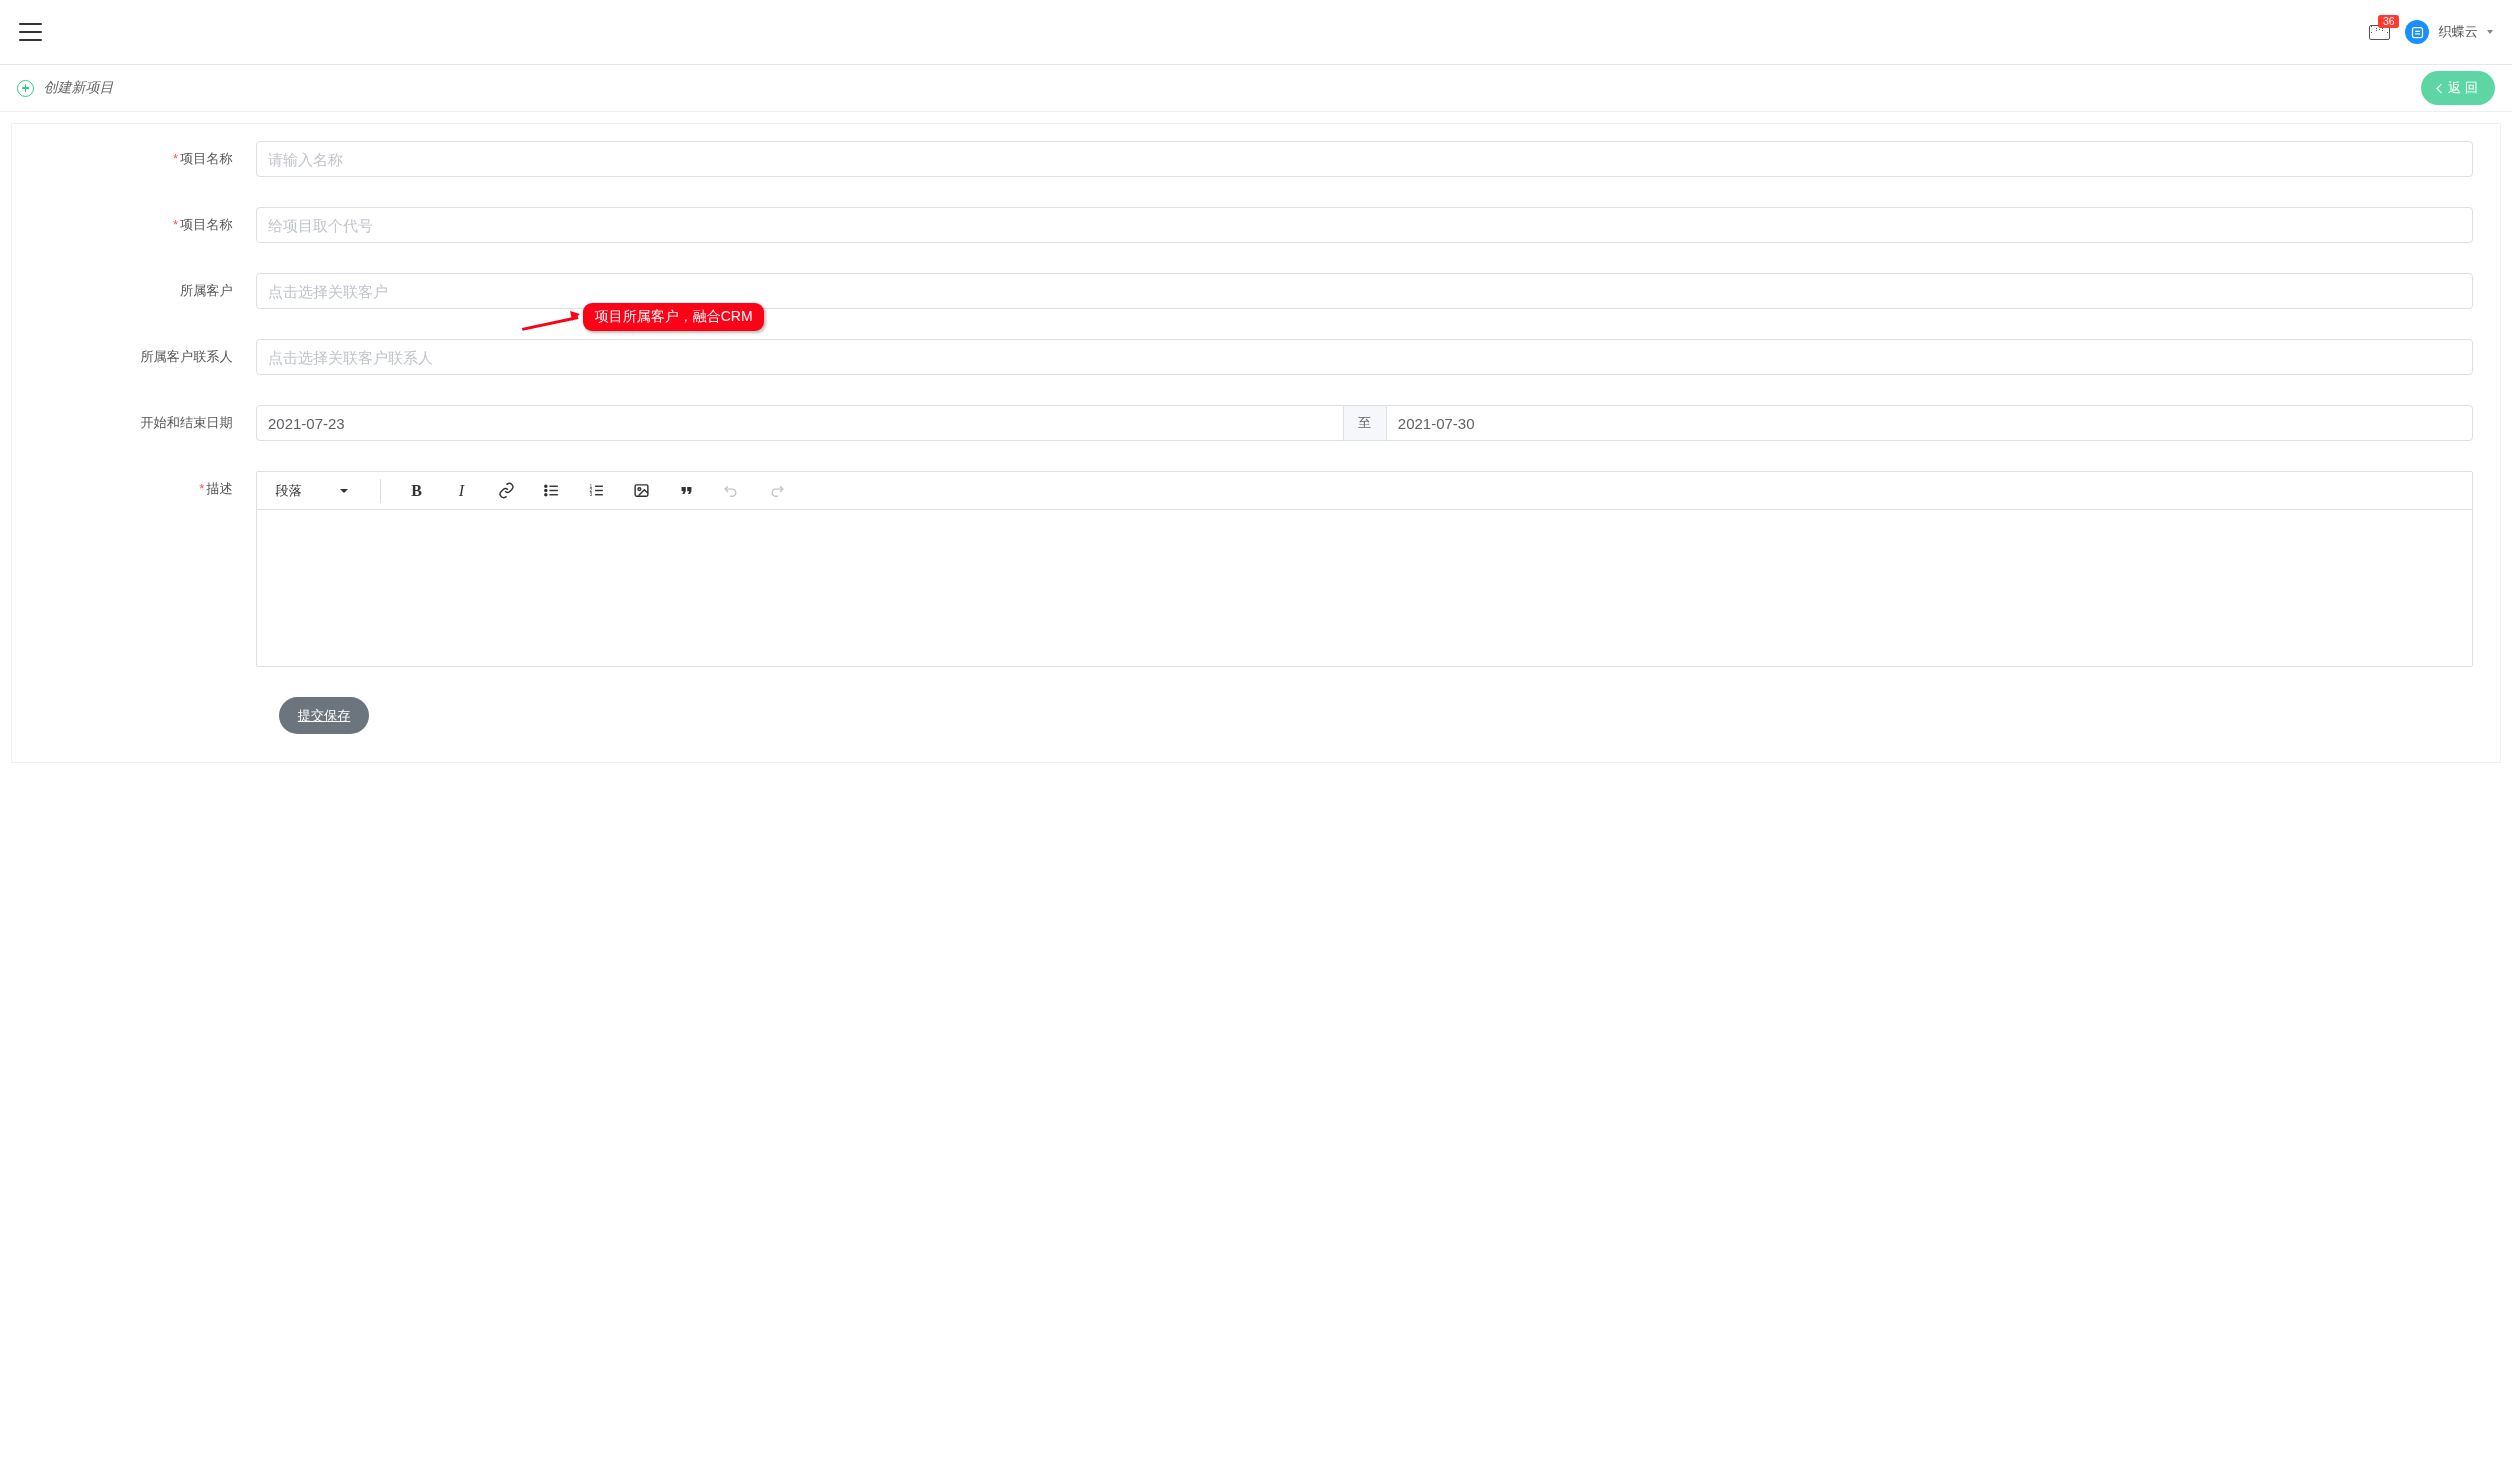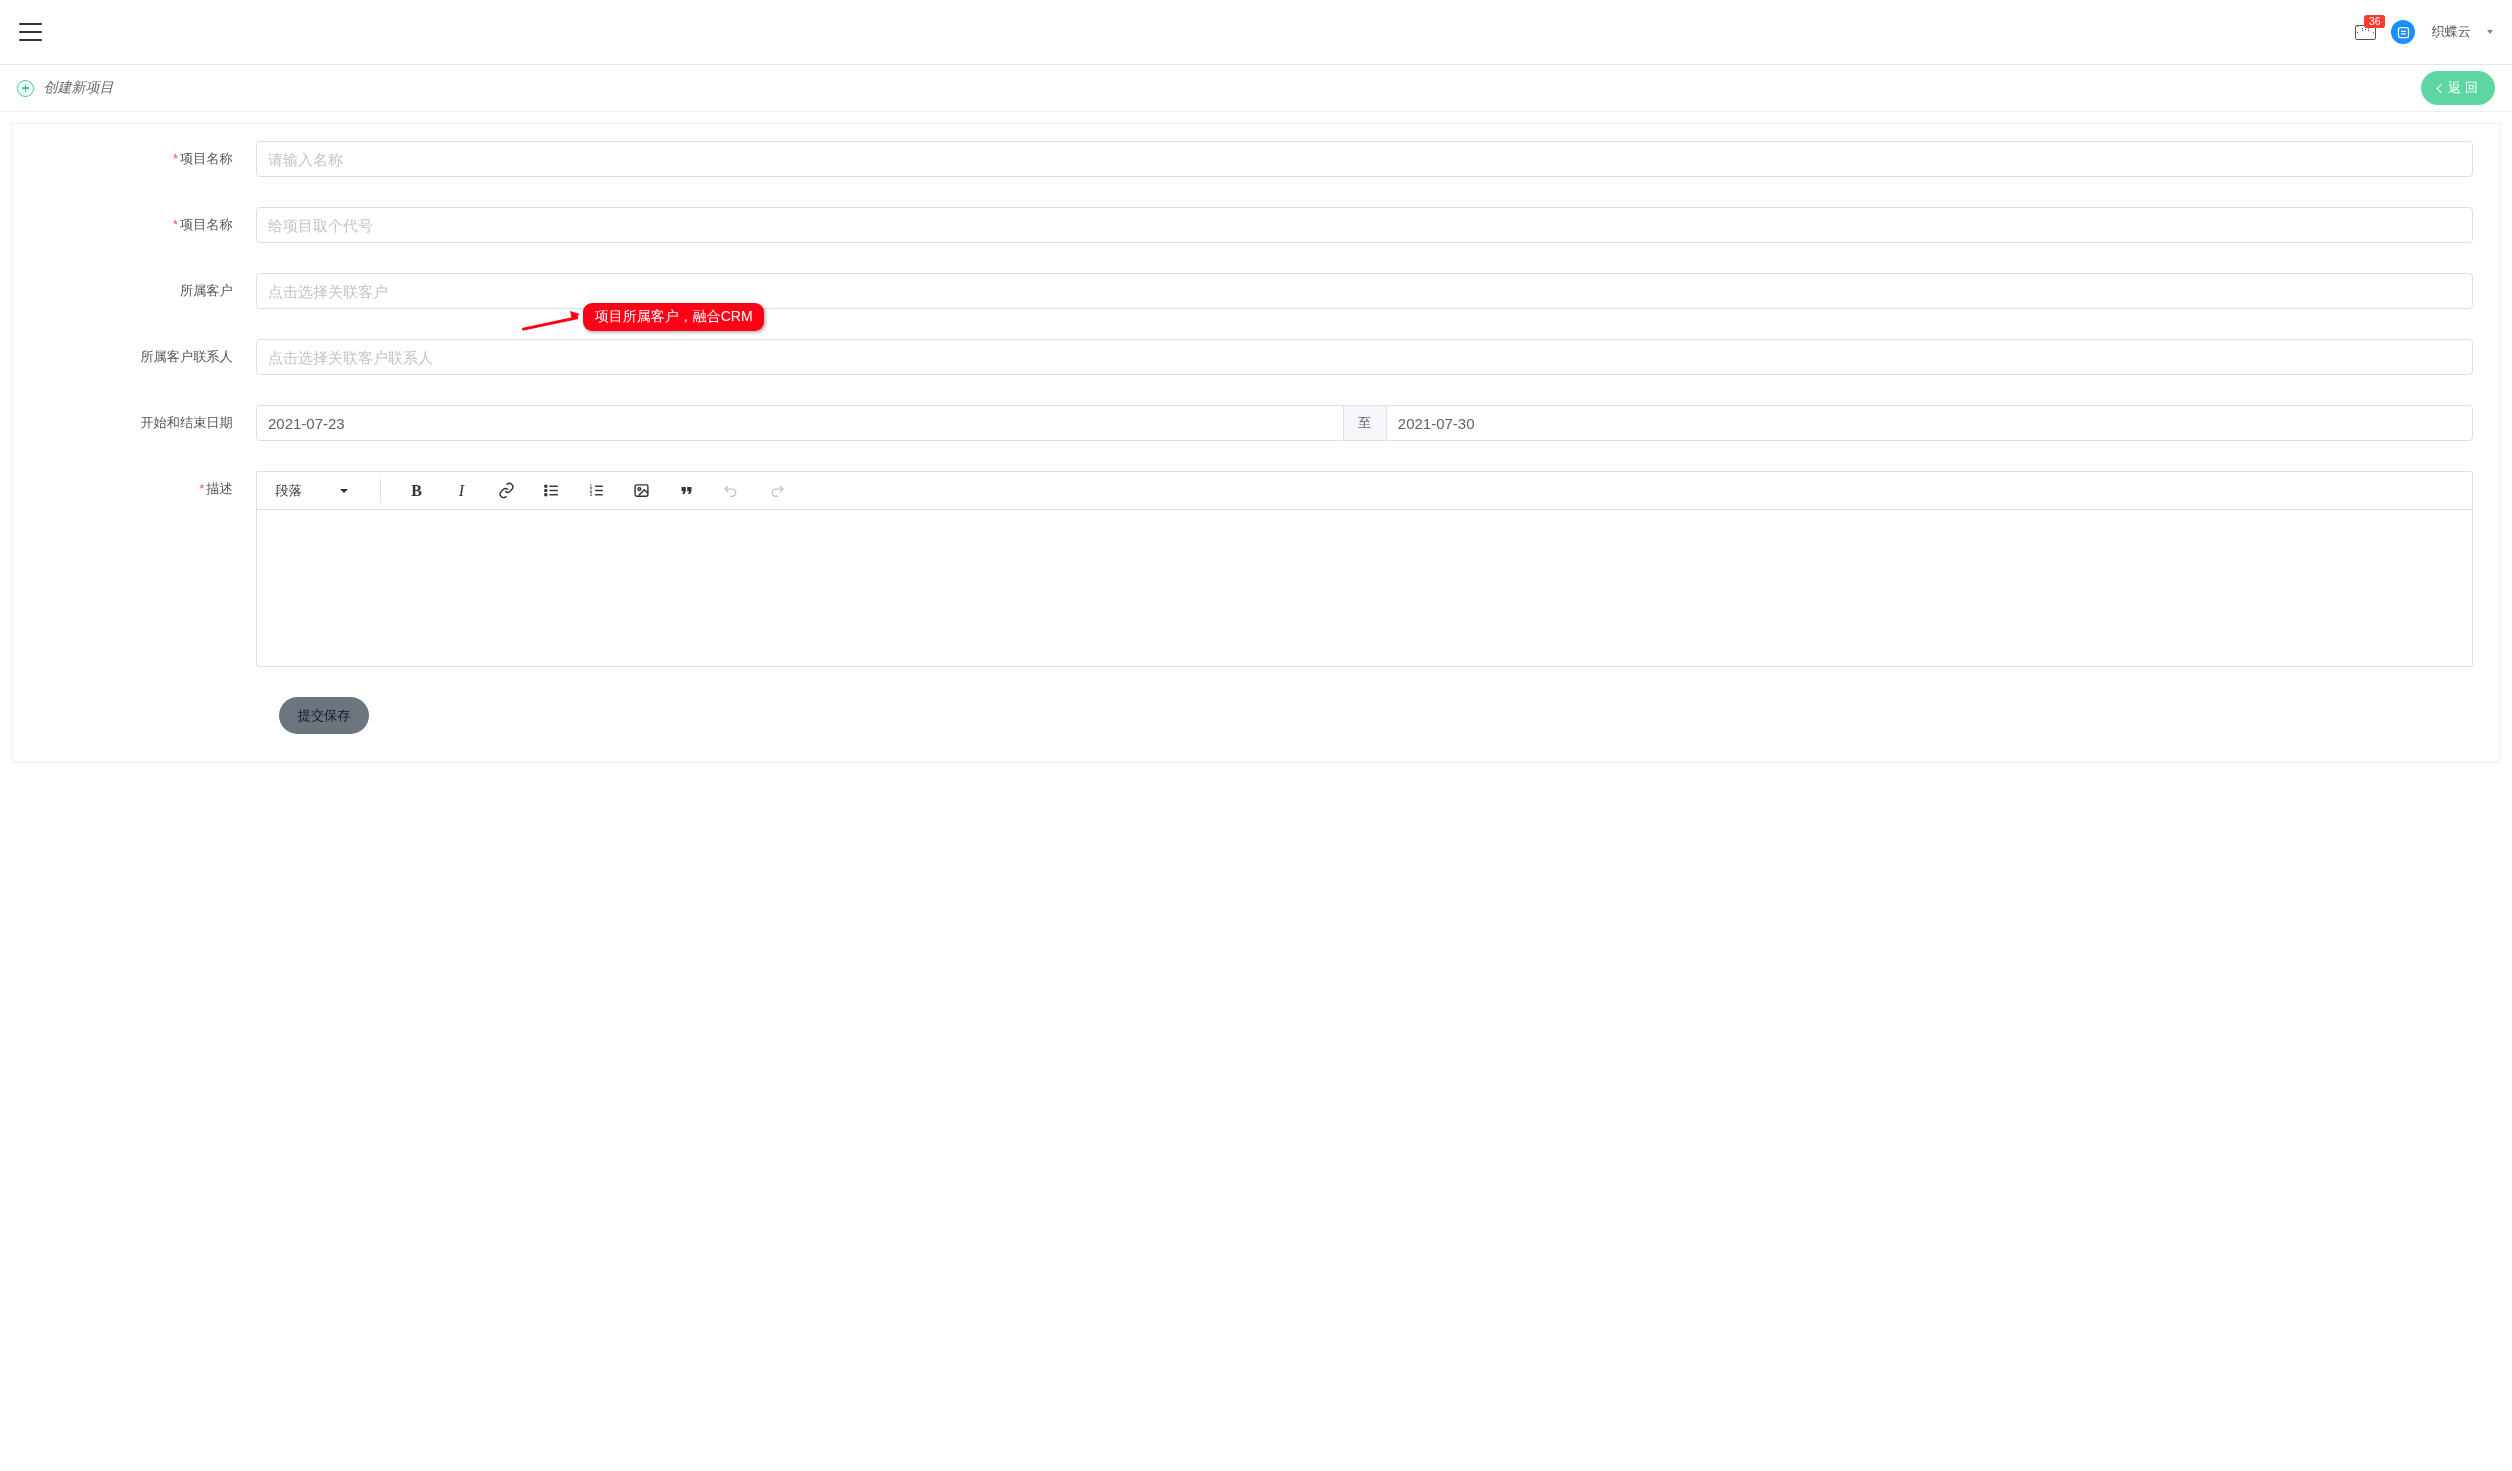--- a/index.html
+++ b/index.html
@@ -7,21 +7,21 @@
 
     .topbar { height: 65px; border-bottom: 0.9px solid #e5e5e5; display: flex; align-items: center; justify-content: space-between; padding: 0 19px; }
     .hamburger { width: 23px; height: 19px; display: flex; flex-direction: column; justify-content: space-between; cursor: pointer; }
     .hamburger span { display: block; height: 2.8px; background: #333; border-radius: 0.9px; }
     .topbar-right { display: flex; align-items: center; gap: 15px; }
     .mail-wrap { position: relative; cursor: pointer; }
     .mail-icon { width: 21px; height: 15px; border: 1.9px solid #555; border-radius: 1.9px; position: relative; }
     .mail-icon::before { content: ""; position: absolute; top: 0; left: 0; right: 0; height: 7.6px; background: linear-gradient(to bottom right, transparent 49%, #555 49%, #555 51%, transparent 51%), linear-gradient(to bottom left, transparent 49%, #555 49%, #555 51%, transparent 51%); }
     .badge { position: absolute; top: -9.4px; right: -9.4px; background: #ff3b30; color: #fff; font-size: 10.4px; padding: 0.9px 4.7px; border-radius: 2.8px; }
     .avatar { width: 24.6px; height: 24.6px; border-radius: 50%; background: #1890ff; color: #fff; display: flex; align-items: center; justify-content: center; font-size: 13.2px; font-weight: bold; }
-    .user-drop { display: flex; align-items: center; gap: 16px; cursor: pointer; color: #555; justify-content: space-between; }
+    .user-drop { display: flex; align-items: center; gap: 9px; cursor: pointer; color: #555; justify-content: space-between; }
     .caret-down { width: 0; height: 0; border-left: 3.8px solid transparent; border-right: 3.8px solid transparent; border-top: 4.7px solid #888; }
 
     .subbar { height: 47px; display: flex; align-items: center; justify-content: space-between; padding: 0 17px; border-bottom: 0.9px solid #eee; }
     .subbar-left { display: flex; align-items: center; gap: 9.4px; }
     .plus-circle { width: 17px; height: 17px; border: 1.9px solid #2dce89; border-radius: 50%; position: relative; }
     .plus-circle::before, .plus-circle::after { content: ""; position: absolute; background: #2dce89; top: 50%; left: 50%; transform: translate(-50%,-50%); }
     .plus-circle::before { width: 7.6px; height: 1.9px; }
     .plus-circle::after { width: 1.9px; height: 7.6px; }
     .subbar-title { color: #666; font-size: 14px; font-style: italic; }
     .btn-back { background: #5dd6a3; color: #fff; border: none; padding: 7.6px 17px; border-radius: 17px; font-size: 13.2px; cursor: pointer; display: flex; align-items: center; gap: 3.8px; }
@@ -50,21 +50,21 @@
     .editor-toolbar { height: 38px; border-bottom: 0.9px solid #dcdfe6; display: flex; align-items: center; padding: 0 7.6px; gap: 15px; }
     .tb-select { display:flex; align-items:center; gap:38px; padding: 0 11.3px; height: 28px; cursor:pointer; color:#333; font-size:13.2px; }
     .tb-select .car { width:0; height:0; border-left:4.7px solid transparent; border-right:4.7px solid transparent; border-top:4.7px solid #333; }
     .tb-div { width:0.9px; height:24.6px; background:#dcdfe6; margin: 0 5.7px; }
     .tb-btn { width: 30px; height: 30px; display:flex; align-items:center; justify-content:center; cursor:pointer; color:#333; border-radius:2.8px; }
     .tb-btn.dis { color: #c0c4cc; cursor:not-allowed; }
     .tb-btn.bold { font-weight: 900; font-size:16px; font-family: Georgia, serif; }
     .tb-btn.ital { font-style: italic; font-family: Georgia, serif; font-size:16px; }
     .editor-body { min-height: 156px; padding: 9.4px; }
 
-    .btn-submit { background: #6c757d; color: #0f172a; border:none; padding: 9.4px 19px; border-radius: 19px; font-size:13.2px; cursor:pointer; margin-left: 240px; }
+    .btn-submit { background: #6c757d; color: #ffffff; border:none; padding: 9.4px 19px; border-radius: 19px; font-size:13.2px; cursor:pointer; margin-left: 240px; text-decoration: underline; }
 
     svg { display:block; }
   </style>
 </head>
 <body>
 
 <div class="topbar">
   <div class="hamburger">
     <span></span>
       <span></span>

